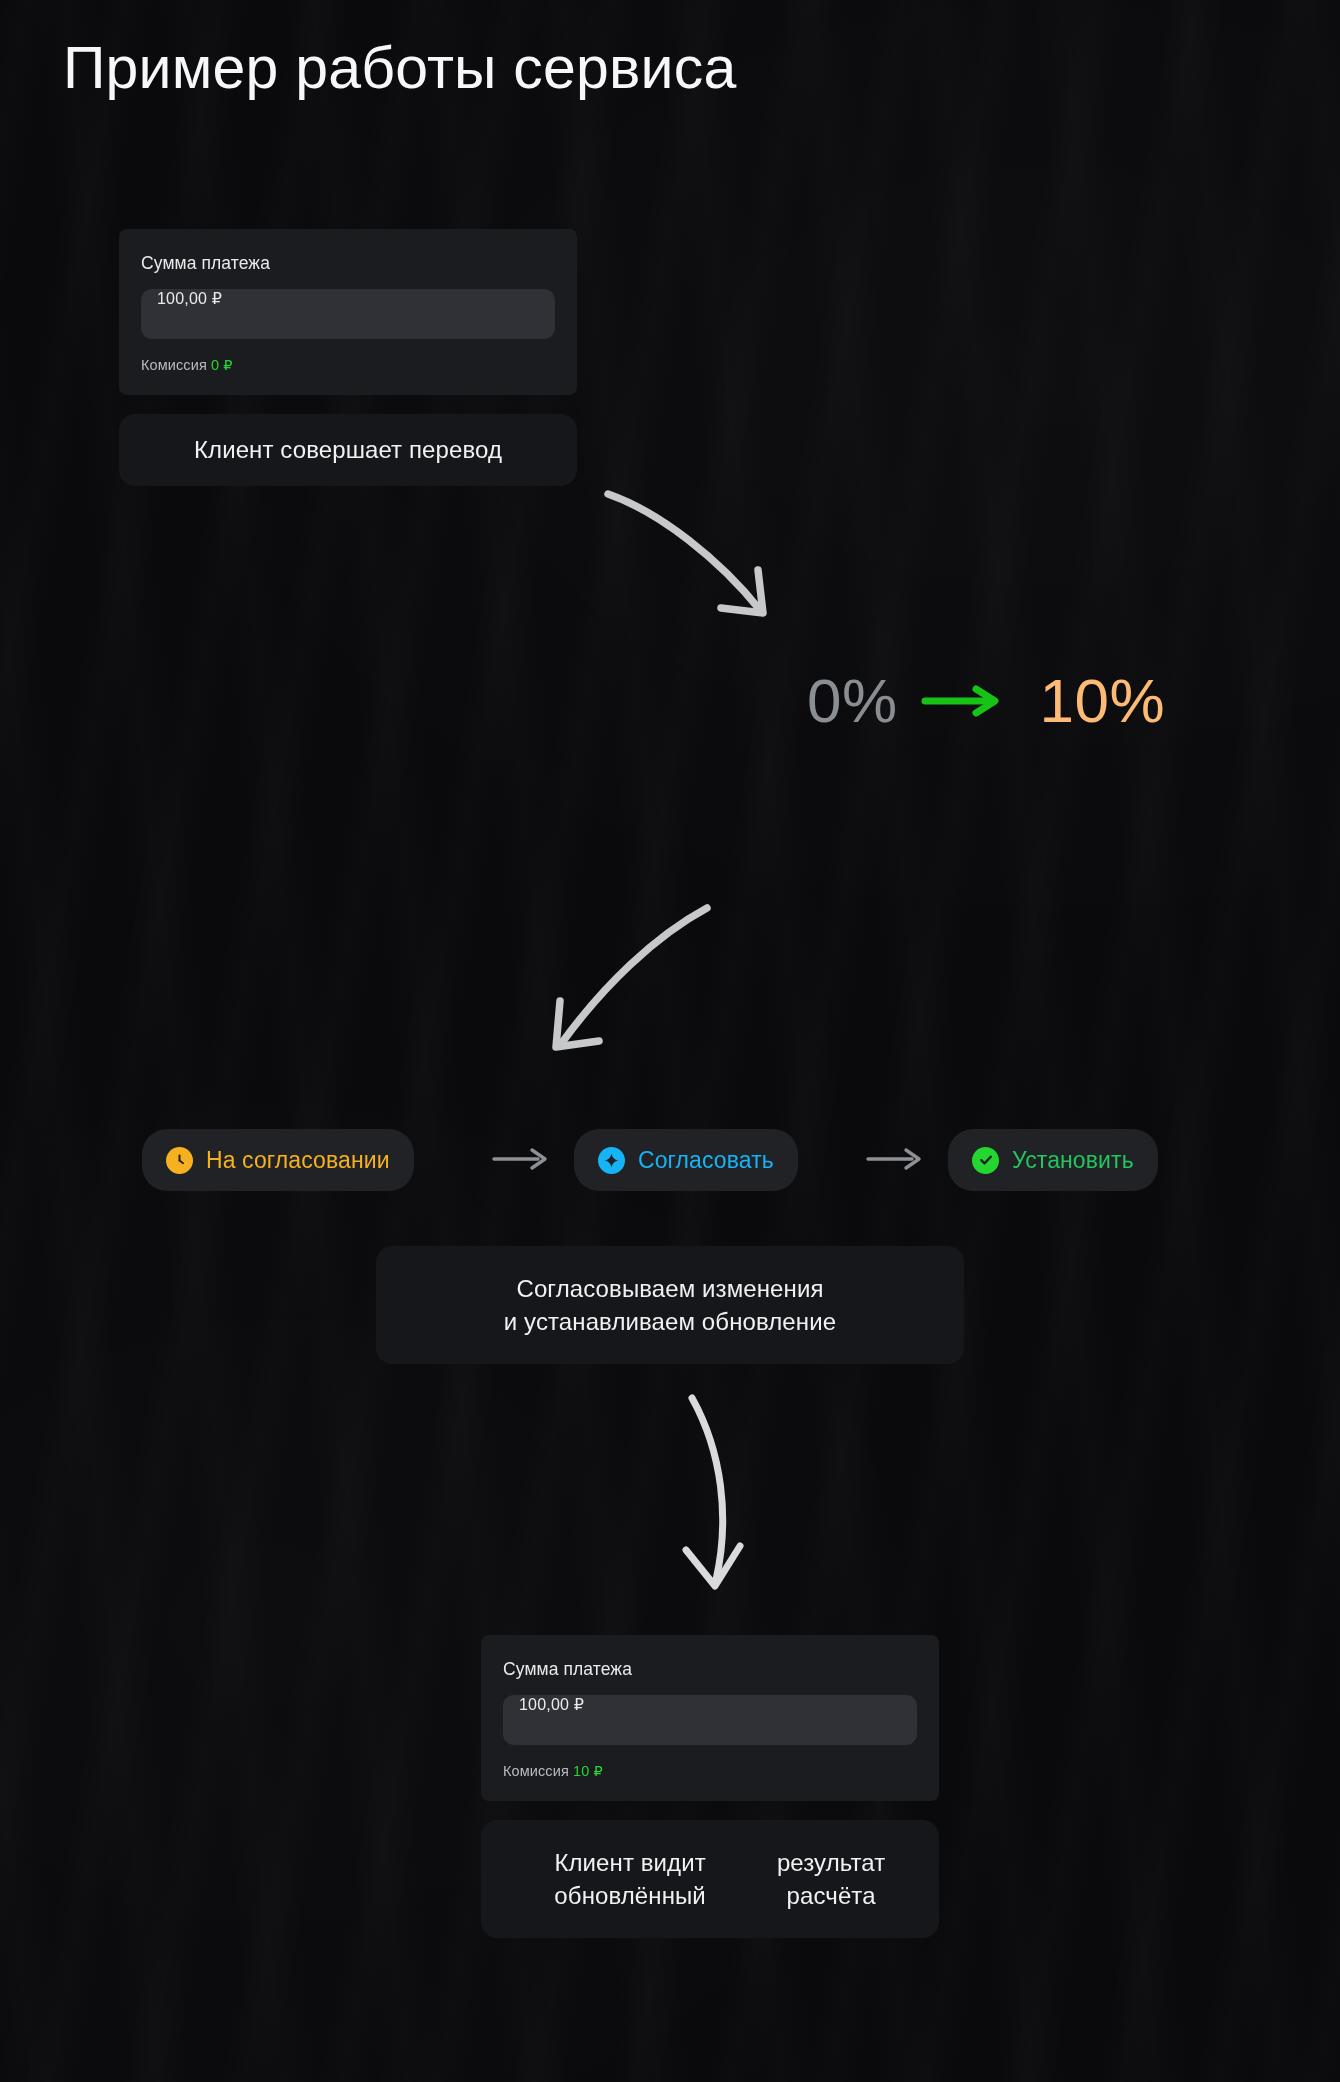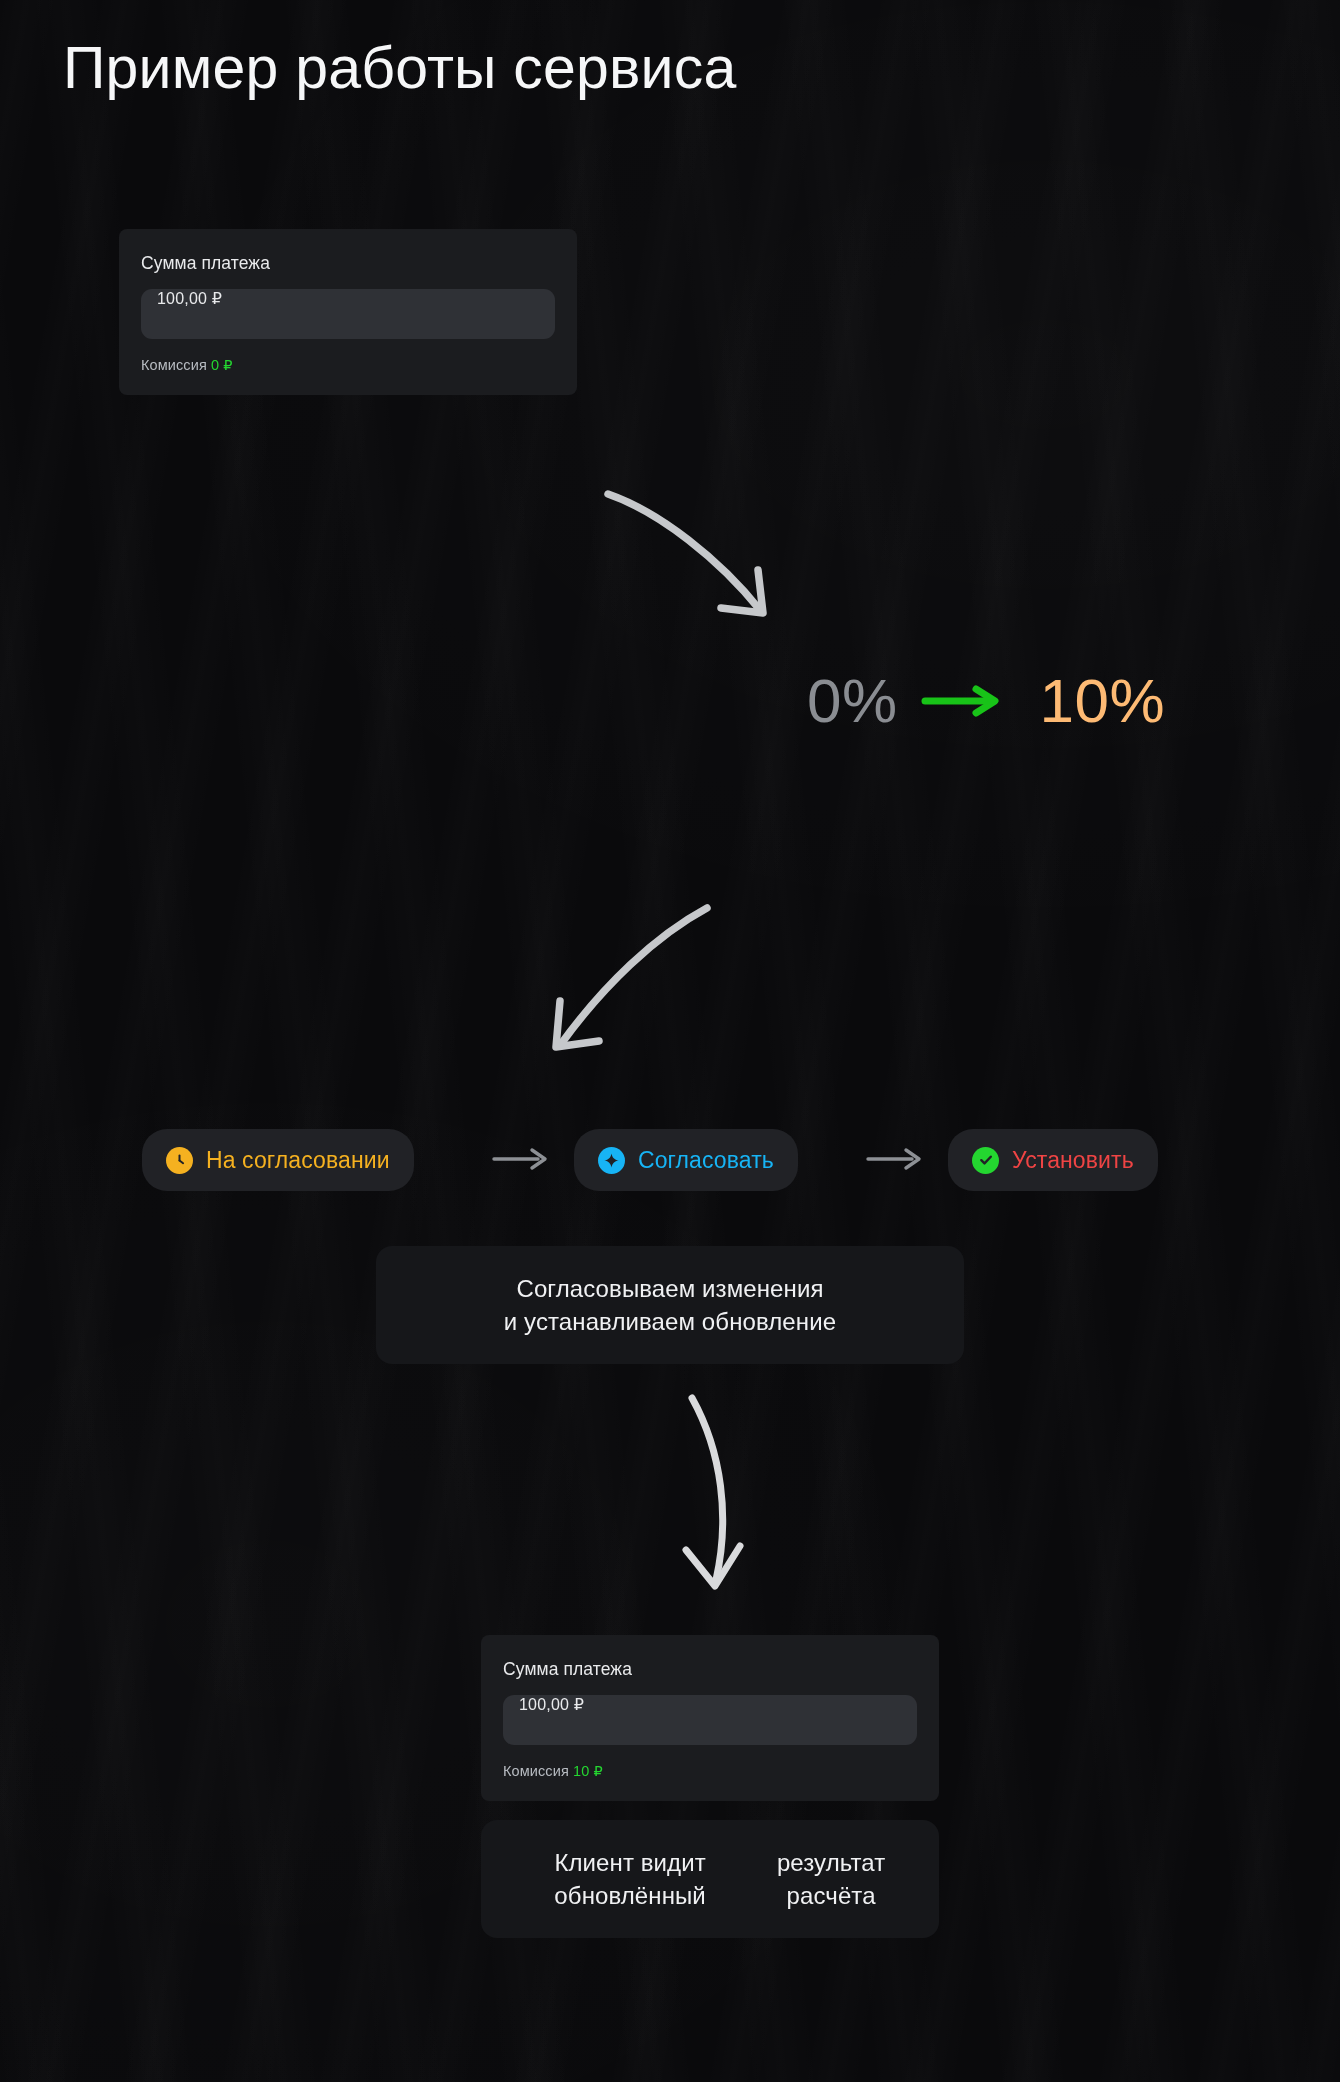--- a/index.html
+++ b/index.html
@@ -166,20 +166,23 @@
     <div class="field-label">Сумма платежа</div>
     <div class="amount-input">
       <span>100,00 ₽</span>
     </div>
     <div class="fee-row">
       <span>Комиссия</span>
       <span class="fee-value">0 ₽</span>
     </div>
   </div>
 
+  <div class="caption" style="left:119px; top:414px; width:458px; height:72px;">
+    <span>Клиент совершает перевод</span>
+  </div>
 
   <svg style="position:absolute; left:600px; top:482px;" width="190" height="155" viewBox="0 0 190 155">
     <path d="M8 12 C 60 30, 120 78, 160 128" stroke="#c6c8cb" stroke-width="7.5" fill="none" stroke-linecap="round"></path>
     <path d="M158 88 L163 131 L121 126" stroke="#c6c8cb" stroke-width="7.5" fill="none" stroke-linecap="round" stroke-linejoin="round"></path>
   </svg>
 
   <div class="percent-row" style="left:807px; top:665px;">
     <span class="pct-old">0%</span>
     <span class="pct-arrow">
       <svg width="82" height="34" viewBox="0 0 82 34">
@@ -228,21 +231,21 @@
       <path d="M40 5 L53 14 L40 23" stroke="#8d9095" stroke-width="3.4" fill="none" stroke-linecap="round" stroke-linejoin="round"></path>
     </svg>
   </span>
 
   <div class="chip" style="left:948px; top:1129px;">
     <span class="chip-ico" style="background:#24d630;">
       <svg width="18" height="18" viewBox="0 0 18 18">
         <path d="M4.3 9.2 L7.5 12.4 L13.8 5.7" stroke="#212226" stroke-width="2.4" fill="none" stroke-linecap="round" stroke-linejoin="round"></path>
       </svg>
     </span>
-    <span style="color:#ef4444;">Установить</span>
+    <span style="color:#22c55e;">Установить</span>
   </div>
 
   <div class="caption" style="left:376px; top:1246px; width:588px; height:118px; flex-direction:column;">
     <span>Согласовываем изменения</span>
     <span>и устанавливаем обновление</span>
   </div>
 
   <svg style="position:absolute; left:668px; top:1390px;" width="110" height="208" viewBox="0 0 110 208">
     <path d="M24 8 C 54 62, 62 128, 48 190" stroke="#d9dadc" stroke-width="7" fill="none" stroke-linecap="round"></path>
     <path d="M18 160 L47 196 L72 156" stroke="#d9dadc" stroke-width="7" fill="none" stroke-linecap="round" stroke-linejoin="round"></path>

